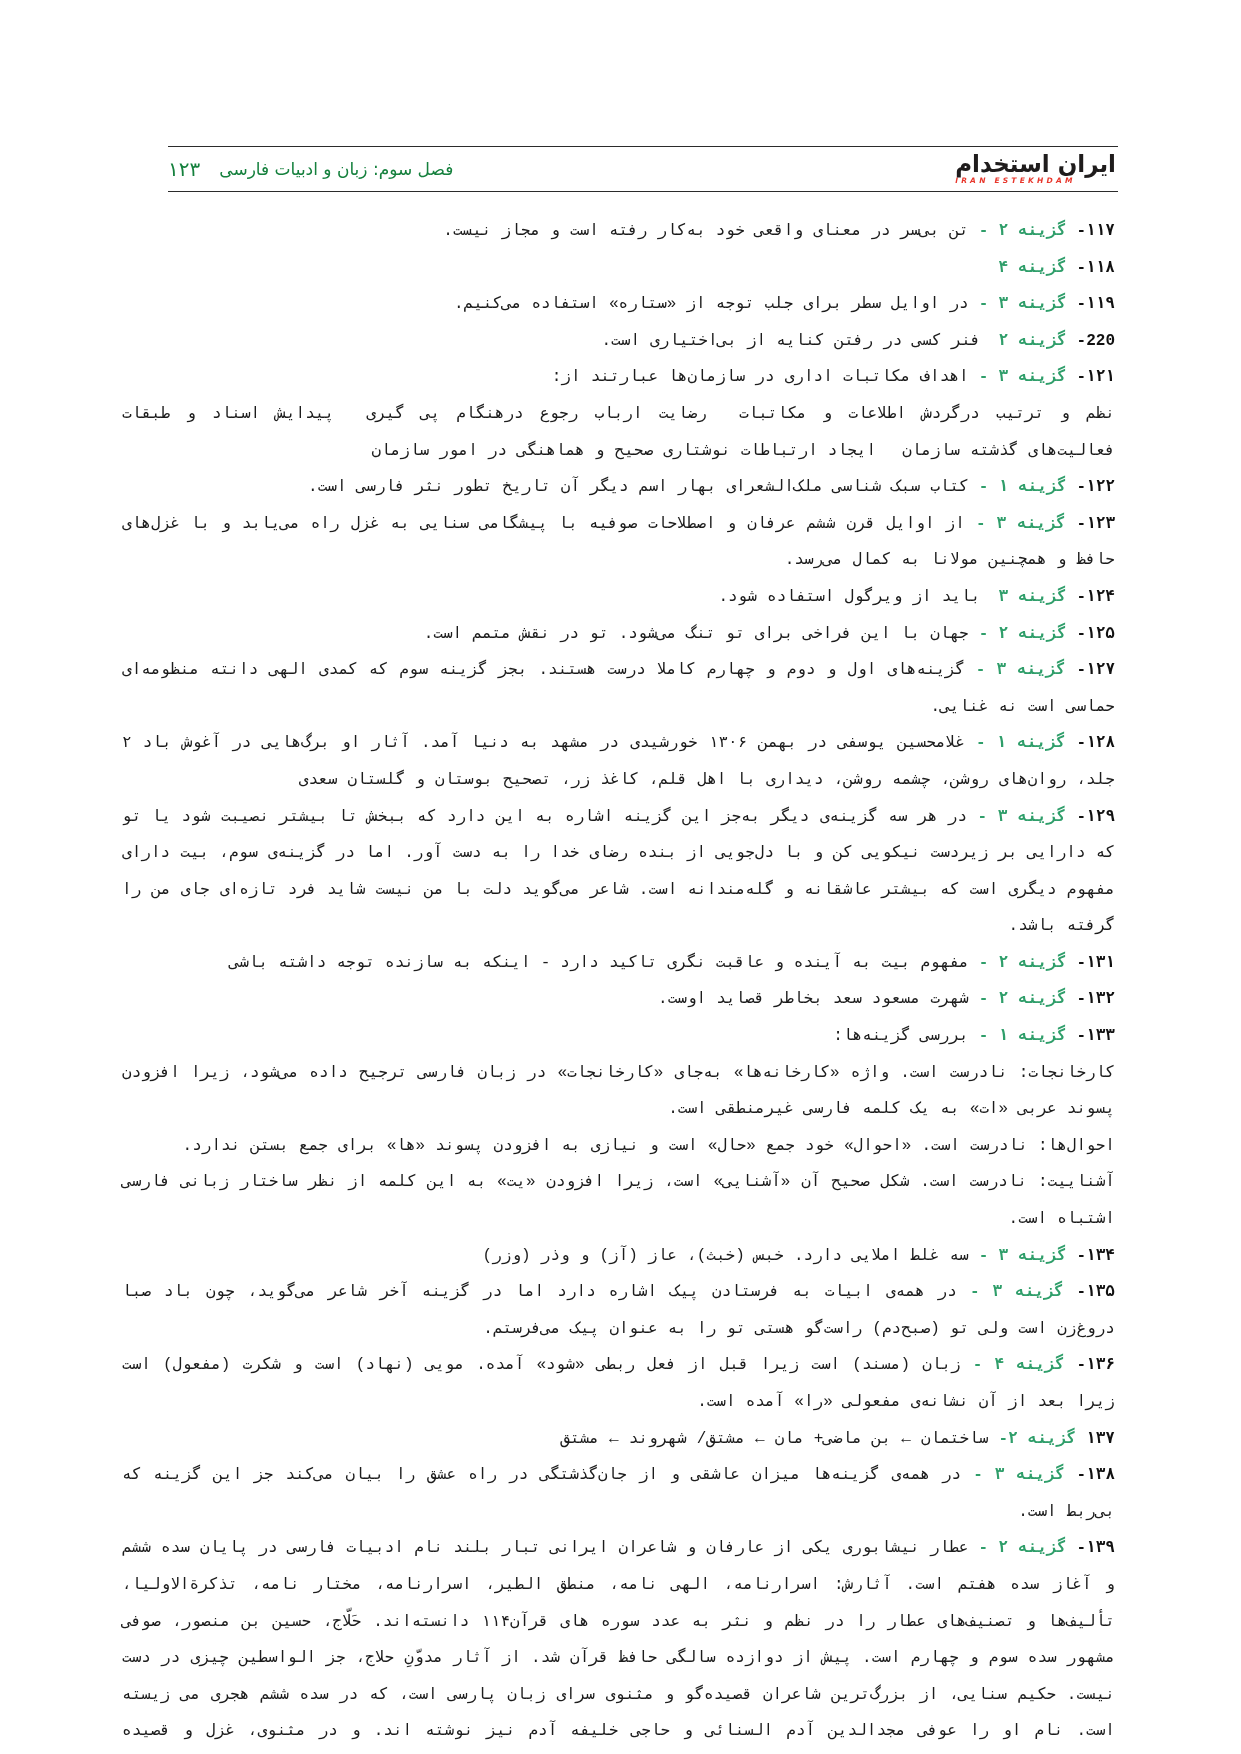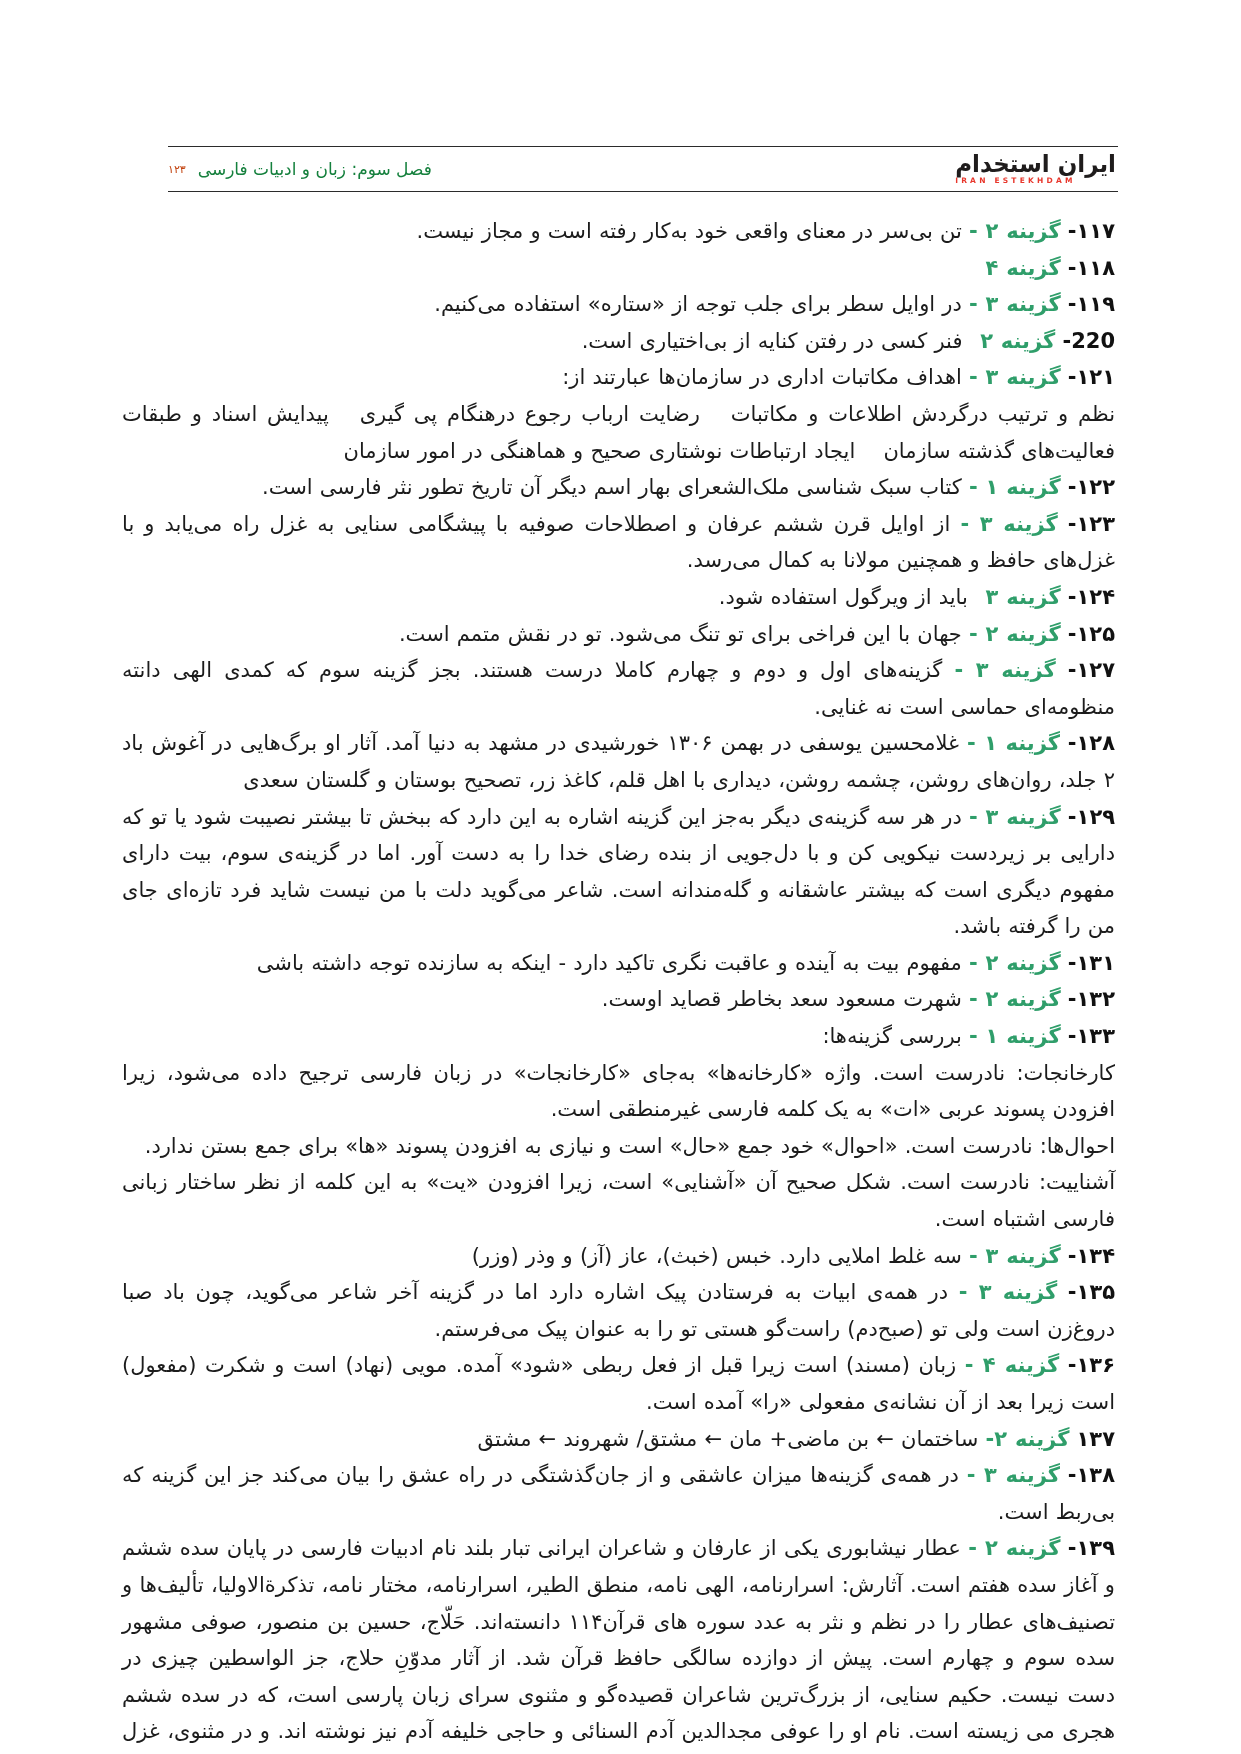--- a/index.html
+++ b/index.html
@@ -19,36 +19,37 @@
     position:absolute;top:147px;left:168px;right:123px;height:44px;
     display:flex;align-items:center;direction:rtl;
   }
   .logo{display:flex;flex-direction:column;align-items:flex-end;line-height:1;margin-right:2px}
   .logo-farsi{
     font-weight:bold;font-size:23px;color:#1f1c1c;letter-spacing:-1px;
     transform:scaleY(1.05);white-space:nowrap;
   }
   .logo-latin{
     font-size:7.5px;font-weight:bold;color:#e8372c;letter-spacing:3.2px;
-    margin-top:1px;white-space:nowrap;
+    margin-top:1px;white-space:nowrap;font-style:italic;
   }
   .header-spacer{flex:1}
   .chapter-title{font-size:17px;color:#15803d;white-space:nowrap}
-  .page-number{font-size:11px;color:#c2410c;margin-right:12px;white-space:nowrap}
+  .page-number{font-size:20px;color:#15803d;margin-right:19px;white-space:nowrap}
   
   .answers{
     position:absolute;top:213px;right:126px;left:122px;
     direction:rtl;
   }
   p.ans{
     margin:0;padding:0;
-    font-size:21px;line-height:36.6px;
+    font-size:16px;line-height:36.6px;
     text-align:justify;
     color:#1c1c1c;
     word-spacing:0.5px;
+    font-family:Liberation Mono, monospace;
   }
   .num{font-weight:bold;color:#111}
   .opt{font-weight:bold;color:#2f9e6a}
 </style>
 </head>
 <body>
 
 <div class="page">
 
   <div class="rule rule-top"></div>

